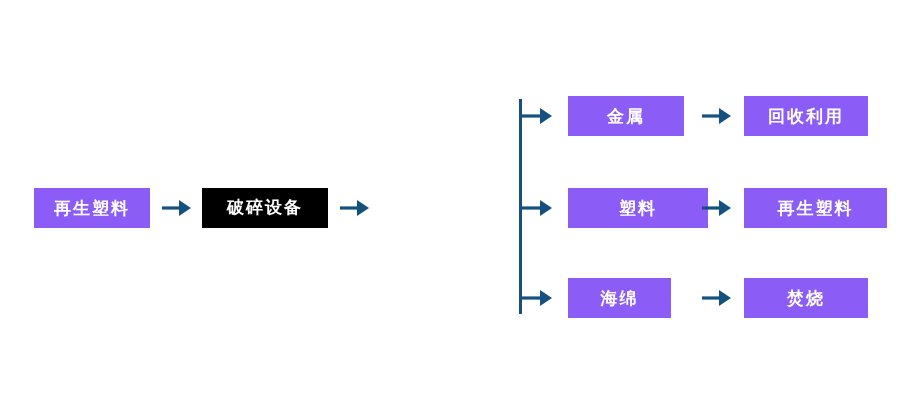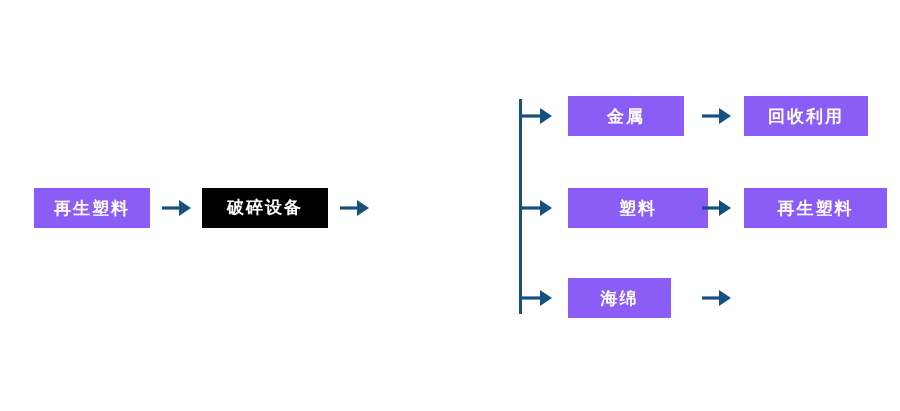--- a/index.html
+++ b/index.html
@@ -94,14 +94,15 @@
     <polygon points="19,3 31,11 19,19" fill="#15517E"></polygon>
   </svg>
 
   <div class="node blue" style="left:568px; top:278px; width:103px;">海绵</div>
 
   <svg class="arrow" style="left:700px; top:287px;" width="32" height="22" viewBox="0 0 32 22">
     <line x1="2" y1="11" x2="20" y2="11" stroke="#15517E" stroke-width="3.2"></line>
     <polygon points="19,3 31,11 19,19" fill="#15517E"></polygon>
   </svg>
 
+  <div class="node blue" style="left:744px; top:278px; width:124px;">焚烧</div>
 
 </div>
 
 </body></html>

